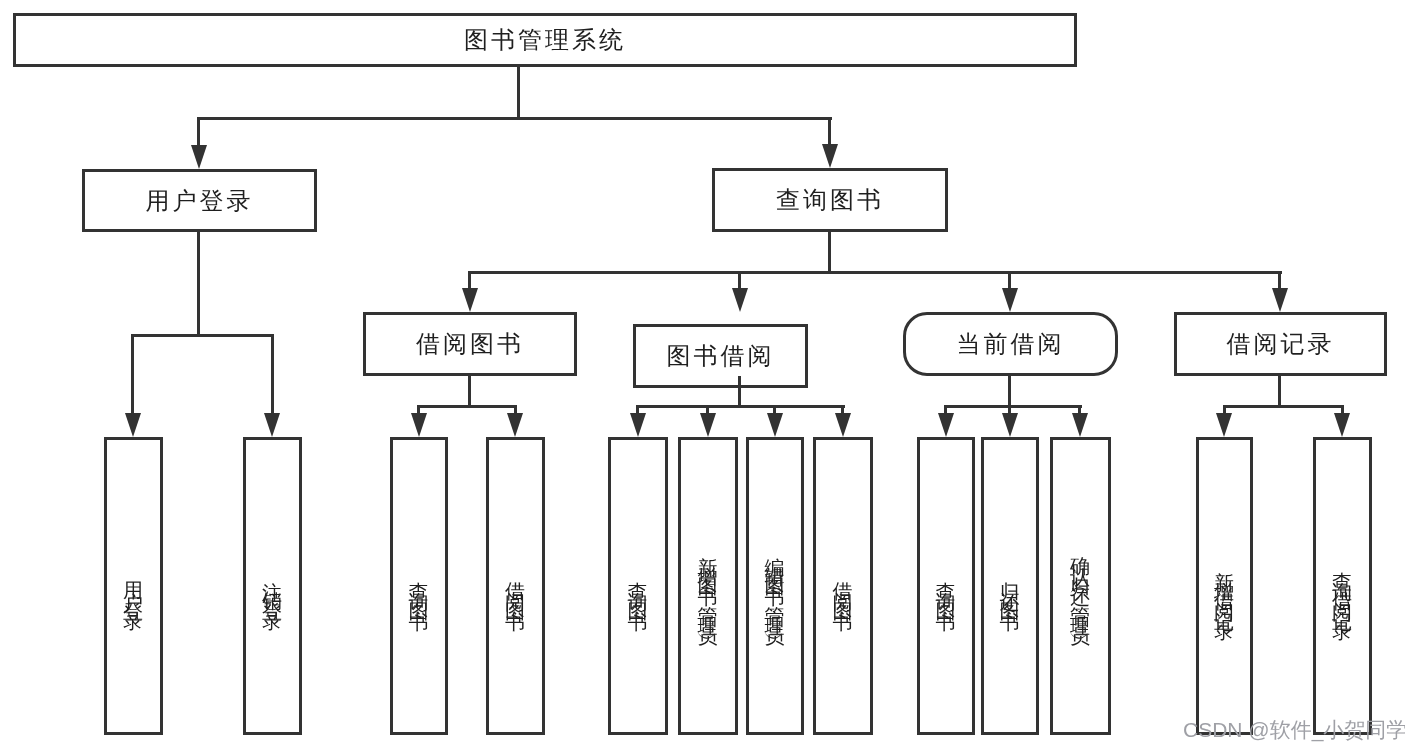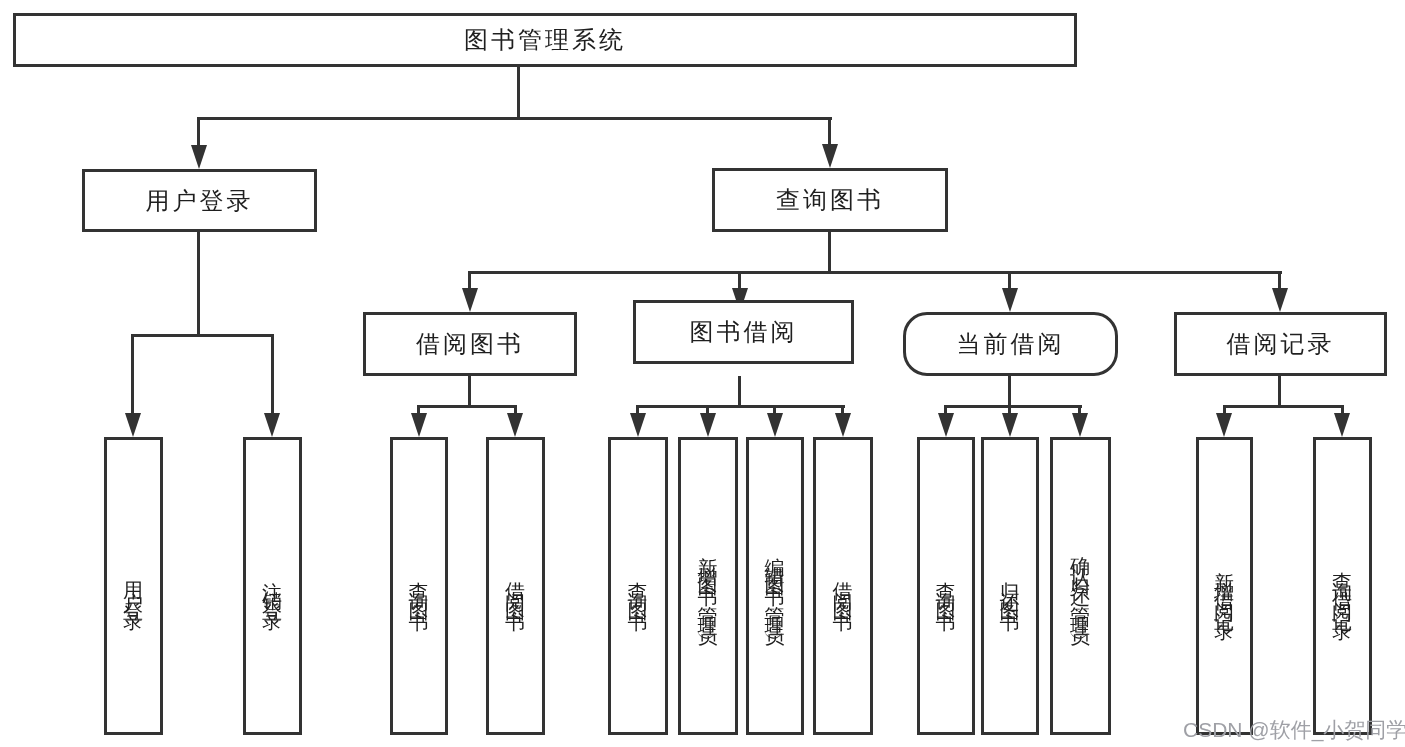--- a/index.html
+++ b/index.html
@@ -66,21 +66,21 @@
   <div class="line" style="left:1008px; top:271px; width:3px; height:20px;"></div>
   <div class="line" style="left:1278px; top:271px; width:3px; height:20px;"></div>
   <div class="arrow" style="left:462px; top:288px;"></div>
   <div class="arrow" style="left:732px; top:288px;"></div>
   <div class="arrow" style="left:1002px; top:288px;"></div>
   <div class="arrow" style="left:1272px; top:288px;"></div>
 
   <div class="box" style="left:363px; top:312px; width:214px; height:64px;">
     <span class="hlabel">借阅图书</span>
   </div>
-  <div class="box" style="left:633px; top:300px; width:221px; height:64px;">
+  <div class="box" style="left:633px; top:324px; width:175px; height:64px;">
     <span class="hlabel">图书借阅</span>
   </div>
   <div class="box" style="left:903px; top:312px; width:215px; height:64px;border-radius:24px;">
     <span class="hlabel">当前借阅</span>
   </div>
   <div class="box" style="left:1174px; top:312px; width:213px; height:64px;">
     <span class="hlabel">借阅记录</span>
   </div>
 
   <div class="line" style="left:468px; top:376px; width:3px; height:32px;"></div>

